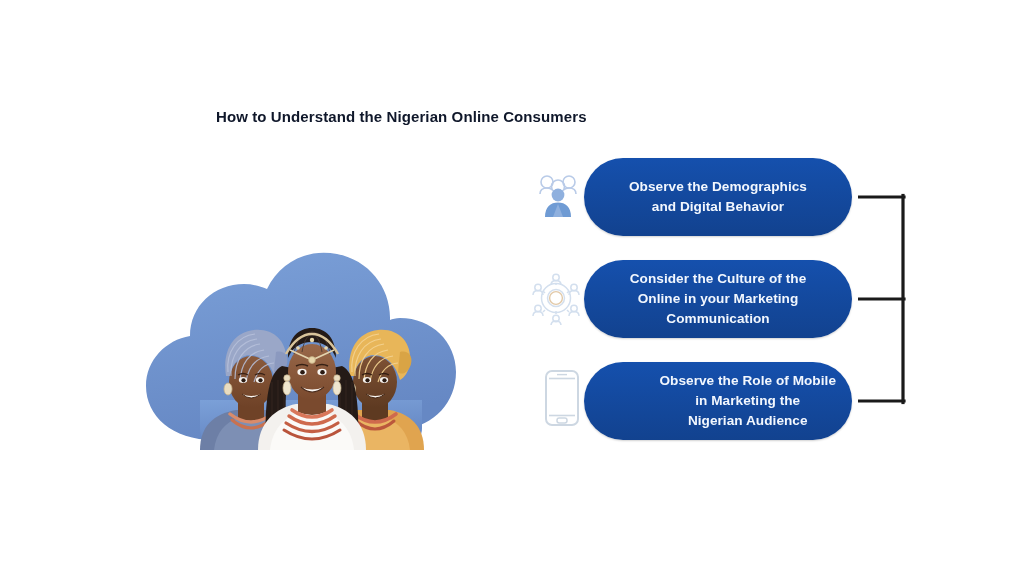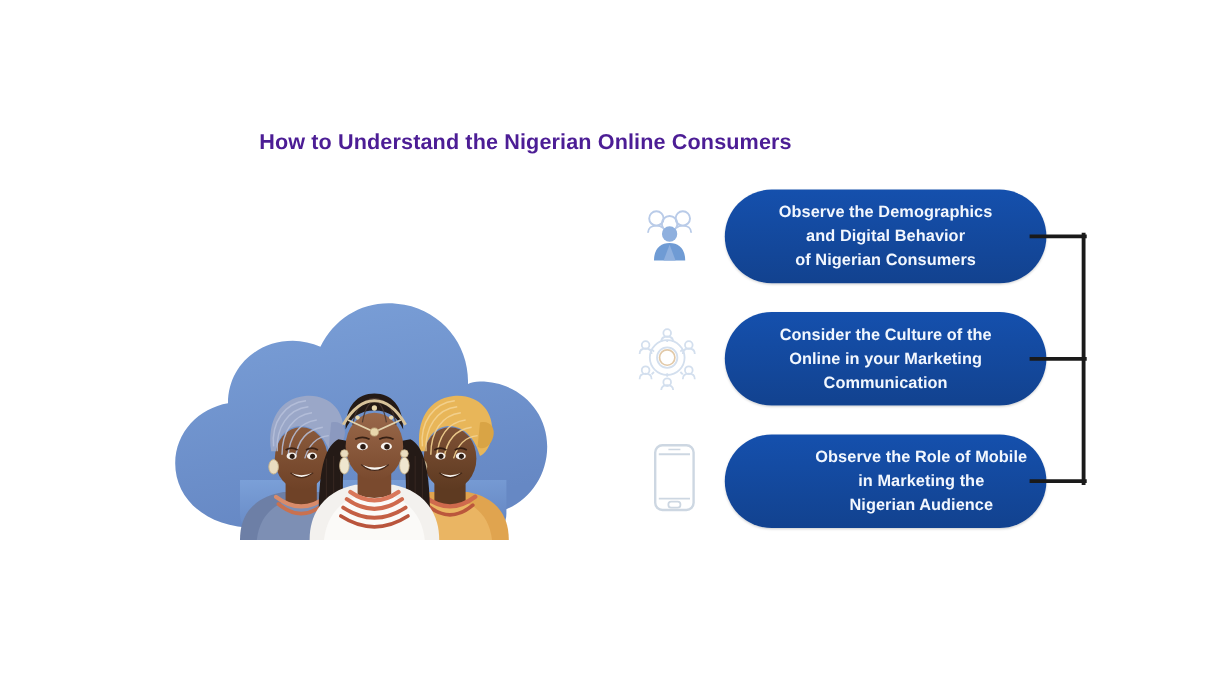--- a/index.html
+++ b/index.html
@@ -8,40 +8,40 @@
     background:#ffffff;
     font-family:"Liberation Sans", sans-serif;
     overflow:hidden;
   }
   #canvas{position:relative;width:1024px;height:576px;background:#fff;}
 
   
   .title{
     position:absolute;
     left:216px; top:108px;
-    font-size:18px;
+    font-size:15px;
     font-weight:bold;
     letter-spacing:.1px;
-    color:#4c1d95;
+    color:#0f172a;
     white-space:nowrap;
   }
 
   
   .cloud-wrap{position:absolute;left:140px;top:250px;width:340px;height:200px;}
   .cloud-svg{position:absolute;left:0;top:0;width:340px;height:200px;}
   .photo{position:absolute;left:52px;top:60px;width:240px;height:140px;}
 
   
   .icon-slot{position:absolute;width:56px;height:60px;display:flex;align-items:center;justify-content:center;}
   .icon-slot svg{display:block;}
 
   
   .pill{
     position:absolute;
-    left:604px;
+    left:584px;
     width:268px;
     height:78px;
     border-radius:39px;
     background:linear-gradient(180deg,#1550ad 0%,#12428f 100%);
     box-shadow:0 1px 2px rgba(0,0,0,.18);
     display:flex;
     align-items:center;
     justify-content:center;
     box-sizing:border-box;
     padding:4px 16px;
@@ -319,21 +319,20 @@
       <line x1="5" y1="46.5" x2="31" y2="46.5" stroke="#cdd7e2" stroke-width="1.6"></line>
       <rect x="13" y="49" width="10" height="5" rx="2.2" fill="none" stroke="#cdd7e2" stroke-width="1.5"></rect>
       <line x1="13" y1="5.6" x2="23" y2="5.6" stroke="#cdd7e2" stroke-width="1.4"></line>
     </svg>
   </div>
 
   <div class="pill" style="top:158px;">
     <div class="pill-text">
       <span>Observe the Demographics</span>
       <span>and Digital Behavior</span>
-      <span>of Nigerian Consumers</span>
     </div>
   </div>
 
   <div class="pill" style="top:260px;">
     <div class="pill-text">
       <span>Consider the Culture of the</span>
       <span>Online in your Marketing</span>
       <span>Communication</span>
     </div>
   </div>

